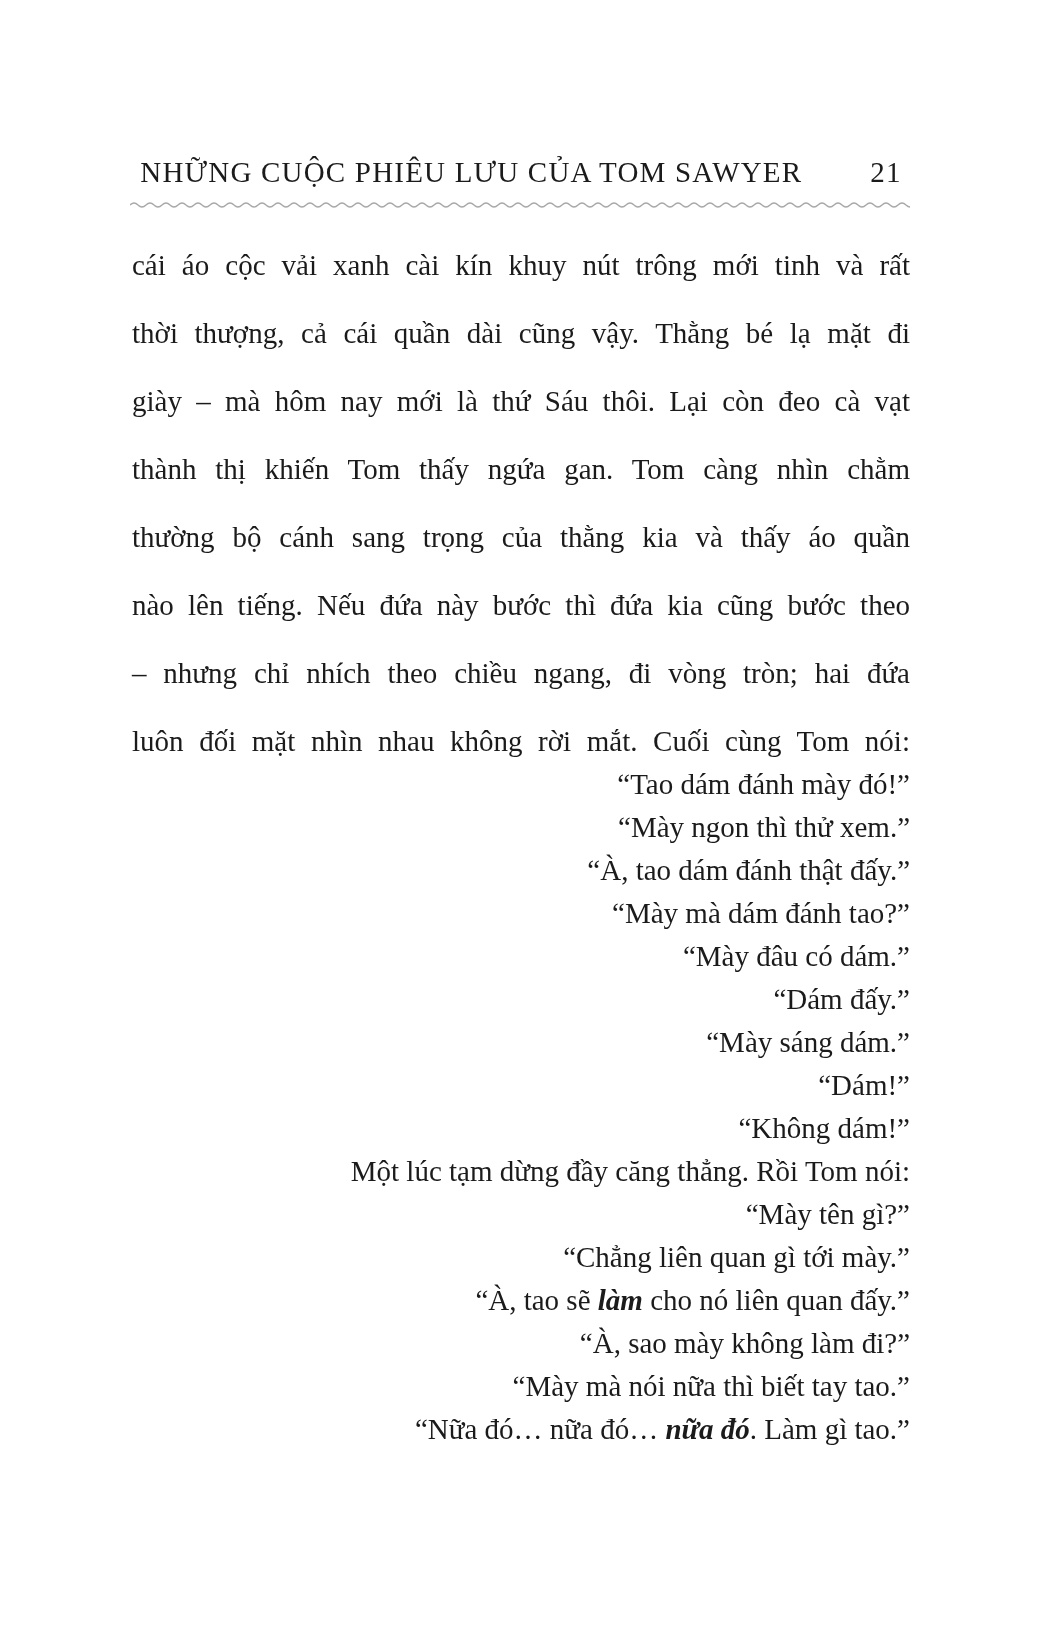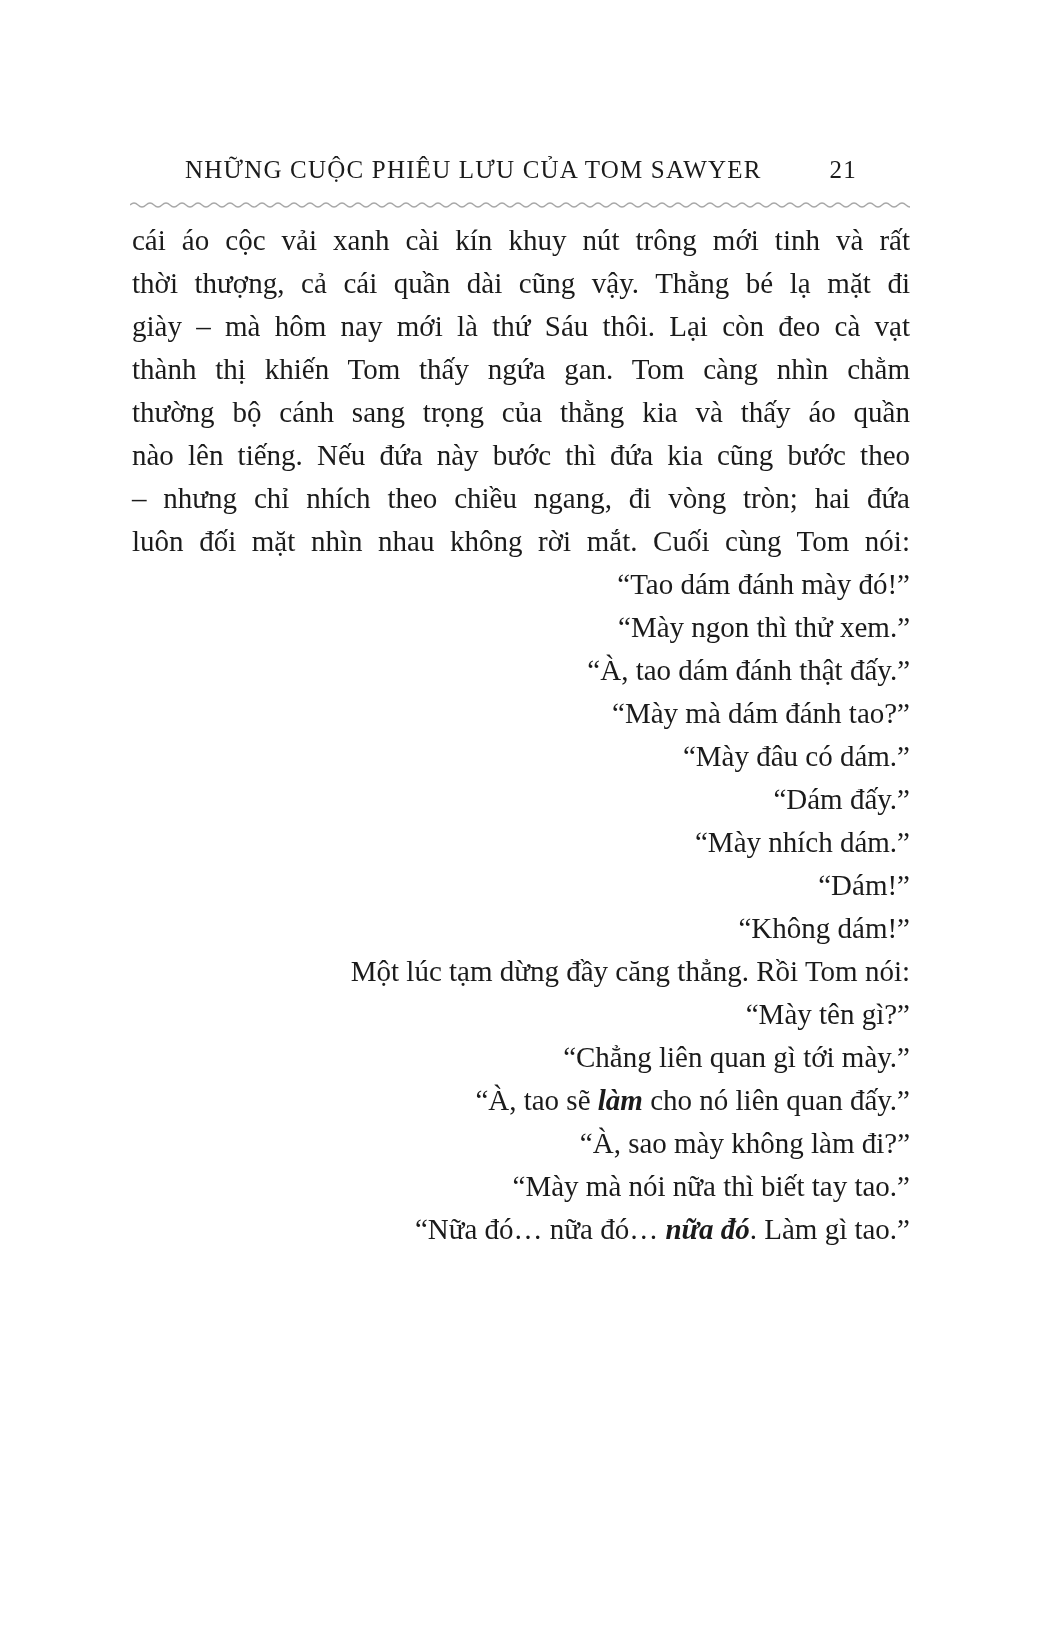--- a/index.html
+++ b/index.html
@@ -18,21 +18,21 @@
   }
   .running-head {
     position: absolute;
     left: 132px;
     top: 156px;
     width: 778px;
     display: flex;
     justify-content: center;
     align-items: baseline;
     gap: 68px;
-    font-size: 25px;
+    font-size: 29px;
     letter-spacing: 1.2px;
     white-space: nowrap;
   }
   .divider {
     position: absolute;
     left: 130px;
     top: 199px;
     width: 780px;
     height: 12px;
     display: block;
@@ -42,20 +42,21 @@
     left: 132px;
     top: 219px;
     width: 778px;
     font-size: 29px;
     line-height: 43px;
   }
   .line { min-height: 43px; }
   .line.j {
     text-align: justify;
     text-align-last: justify;
+    margin-top: 25px;
   }
   .line.ind {
     padding-left: 40px;
     text-align: right;
   }
   .line em { font-style: italic; font-weight: bold; }
 </style>
 </head>
 <body>
 
@@ -78,21 +79,21 @@
     <div class="line j">thường bộ cánh sang trọng của thằng kia và thấy áo quần</div>
     <div class="line j">nào lên tiếng. Nếu đứa này bước thì đứa kia cũng bước theo</div>
     <div class="line j">– nhưng chỉ nhích theo chiều ngang, đi vòng tròn; hai đứa</div>
     <div class="line j">luôn đối mặt nhìn nhau không rời mắt. Cuối cùng Tom nói:</div>
     <div class="line ind">“Tao dám đánh mày đó!”</div>
     <div class="line ind">“Mày ngon thì thử xem.”</div>
     <div class="line ind">“À, tao dám đánh thật đấy.”</div>
     <div class="line ind">“Mày mà dám đánh tao?”</div>
     <div class="line ind">“Mày đâu có dám.”</div>
     <div class="line ind">“Dám đấy.”</div>
-    <div class="line ind">“Mày nhích dám.”</div>
+    <div class="line ind">“Mày sáng dám.”</div>
     <div class="line ind">“Dám!”</div>
     <div class="line ind">“Không dám!”</div>
     <div class="line ind">Một lúc tạm dừng đầy căng thẳng. Rồi Tom nói:</div>
     <div class="line ind">“Mày tên gì?”</div>
     <div class="line ind">“Chẳng liên quan gì tới mày.”</div>
     <div class="line ind">
       <span>“À, tao sẽ </span><em>làm</em><span> cho nó liên quan đấy.”</span>
     </div>
     <div class="line ind">“À, sao mày không làm đi?”</div>
     <div class="line ind">“Mày mà nói nữa thì biết tay tao.”</div>

